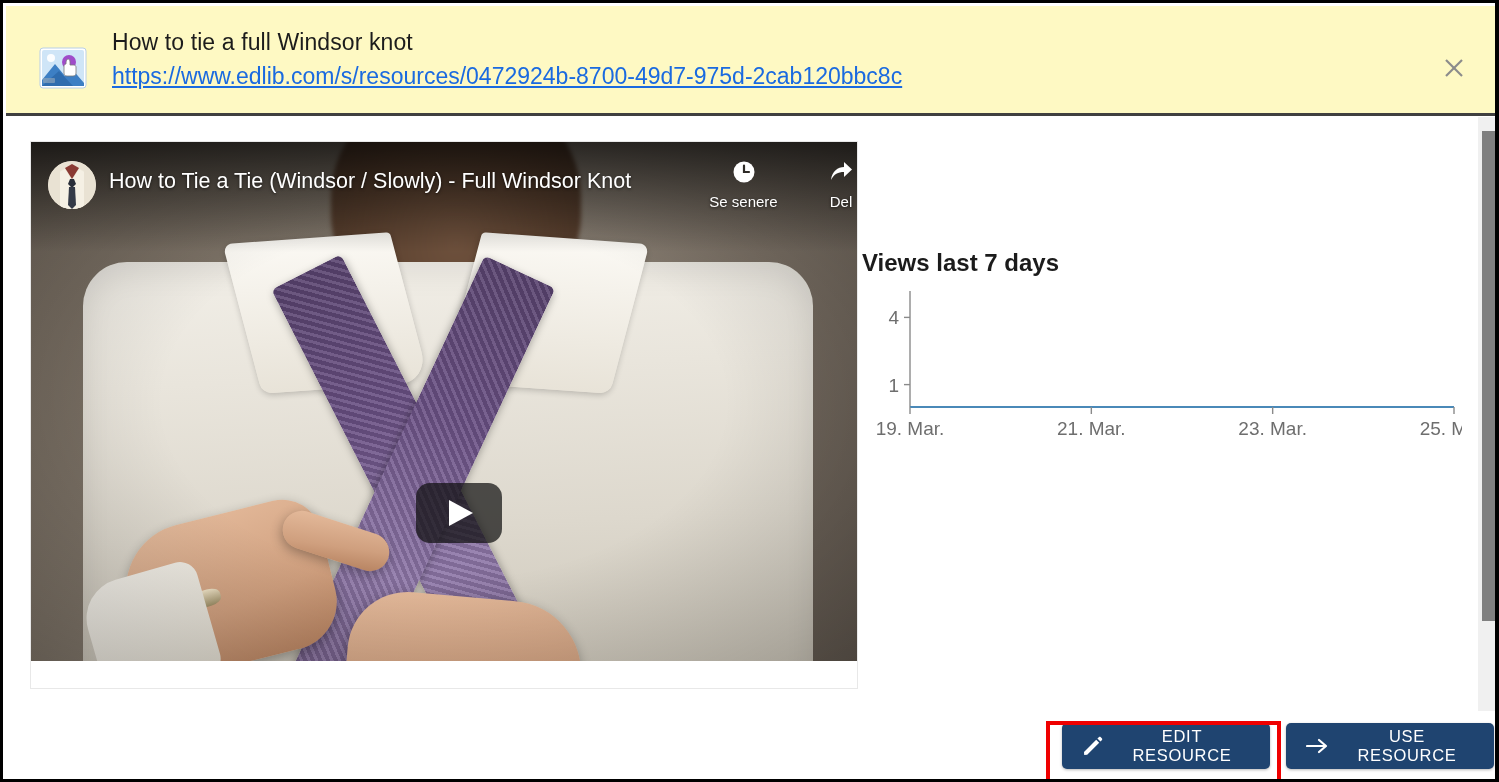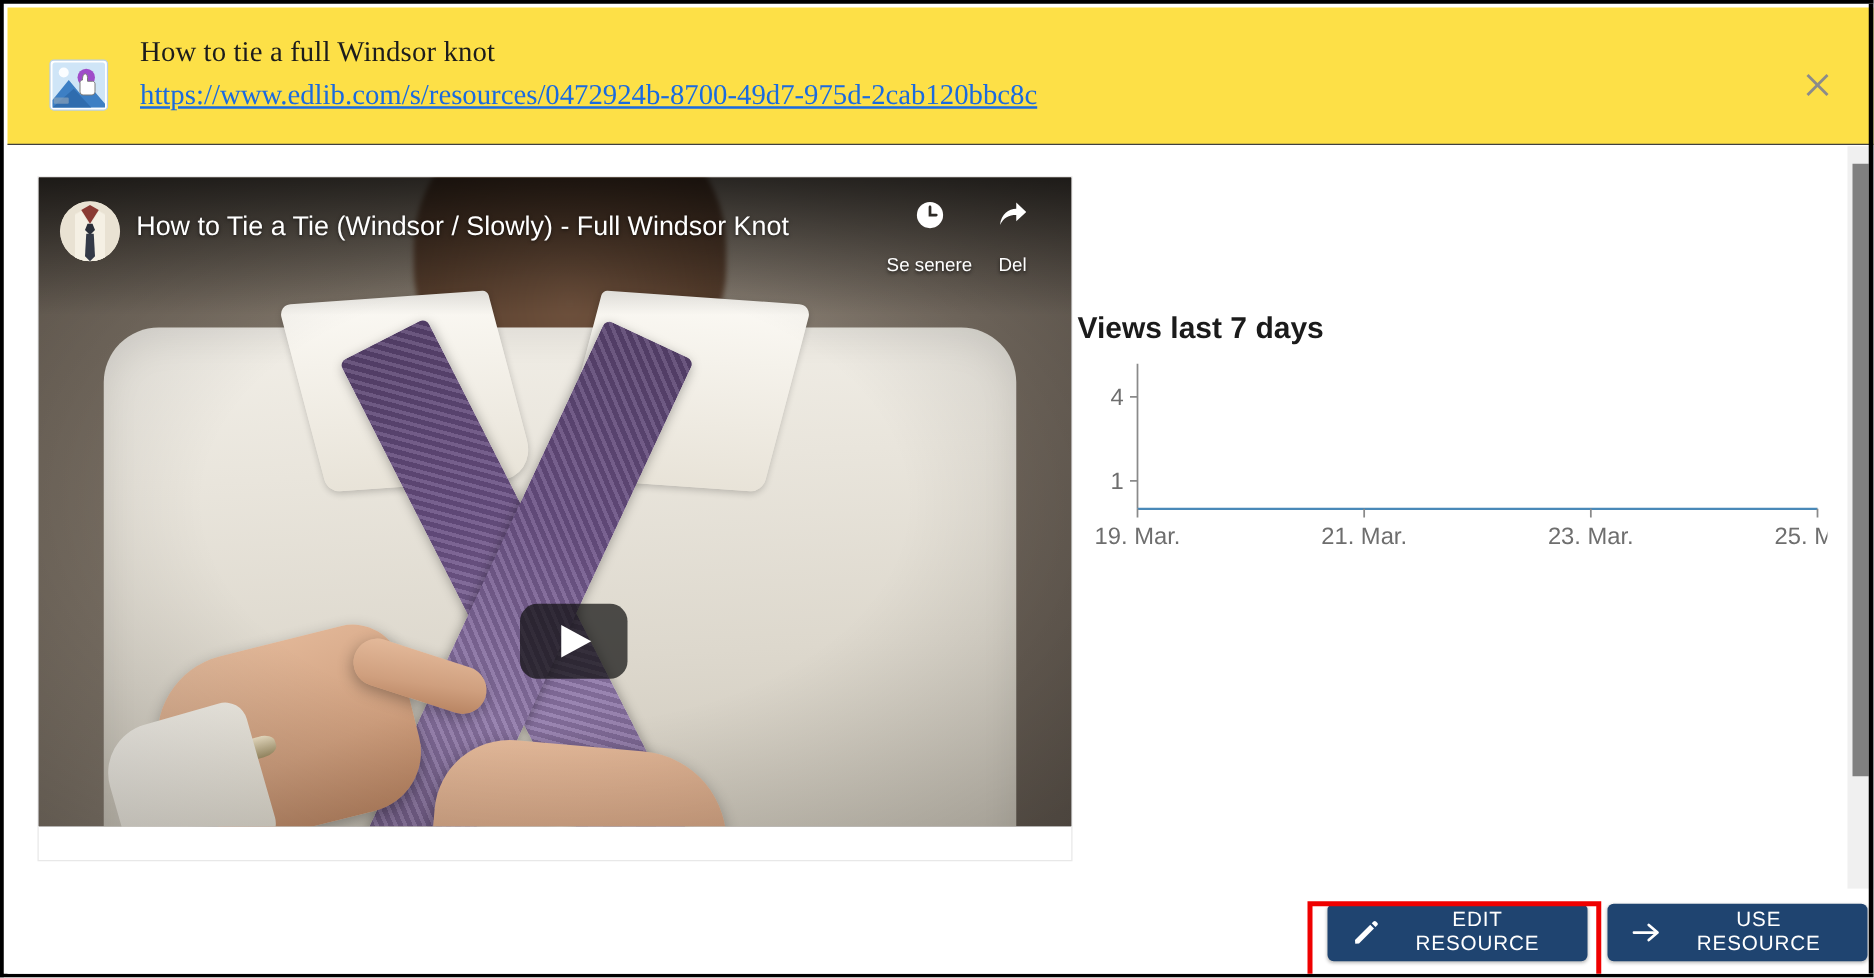--- a/index.html
+++ b/index.html
@@ -35,24 +35,23 @@
     width: 4px; height: 100%;
     background: #000000;
   }
 
   
   #header {
     position: absolute;
     left: 3px; top: 3px;
     width: 1493px;
     height: 110px;
-    background: #fde047;
-    border-bottom: 1px solid #404040;
+    background: #fef9c3;
+    border-bottom: 3px solid #404040;
     box-sizing: border-box;
-    font-family: Liberation Serif, serif;
   }
   #res-icon {
     position: absolute;
     left: 33px; top: 41px;
     width: 48px; height: 42px;
   }
   #header-texts {
     position: absolute;
     left: 106px; top: 21px;
     width: 1250px;
@@ -286,26 +285,26 @@
   }
   .yt-action {
     position: absolute;
     top: 17px;
     text-align: center;
     color: #ffffff;
     cursor: pointer;
   }
   .yt-action .lbl {
     display: block;
-    margin-top: 14px;
+    margin-top: 4px;
     font-size: 15px;
     text-shadow: 0 1px 3px rgba(0,0,0,0.7);
   }
   #yt-watchlater { left: 655px; width: 115px; }
-  #yt-share { left: 749px; width: 60px; }
+  #yt-share { left: 780px; width: 60px; }
 
   
   #yt-play {
     position: absolute;
     left: 385px; top: 341px;
     width: 86px; height: 60px;
     border-radius: 14px;
     background: rgba(17,17,17,0.72);
     cursor: pointer;
   }

